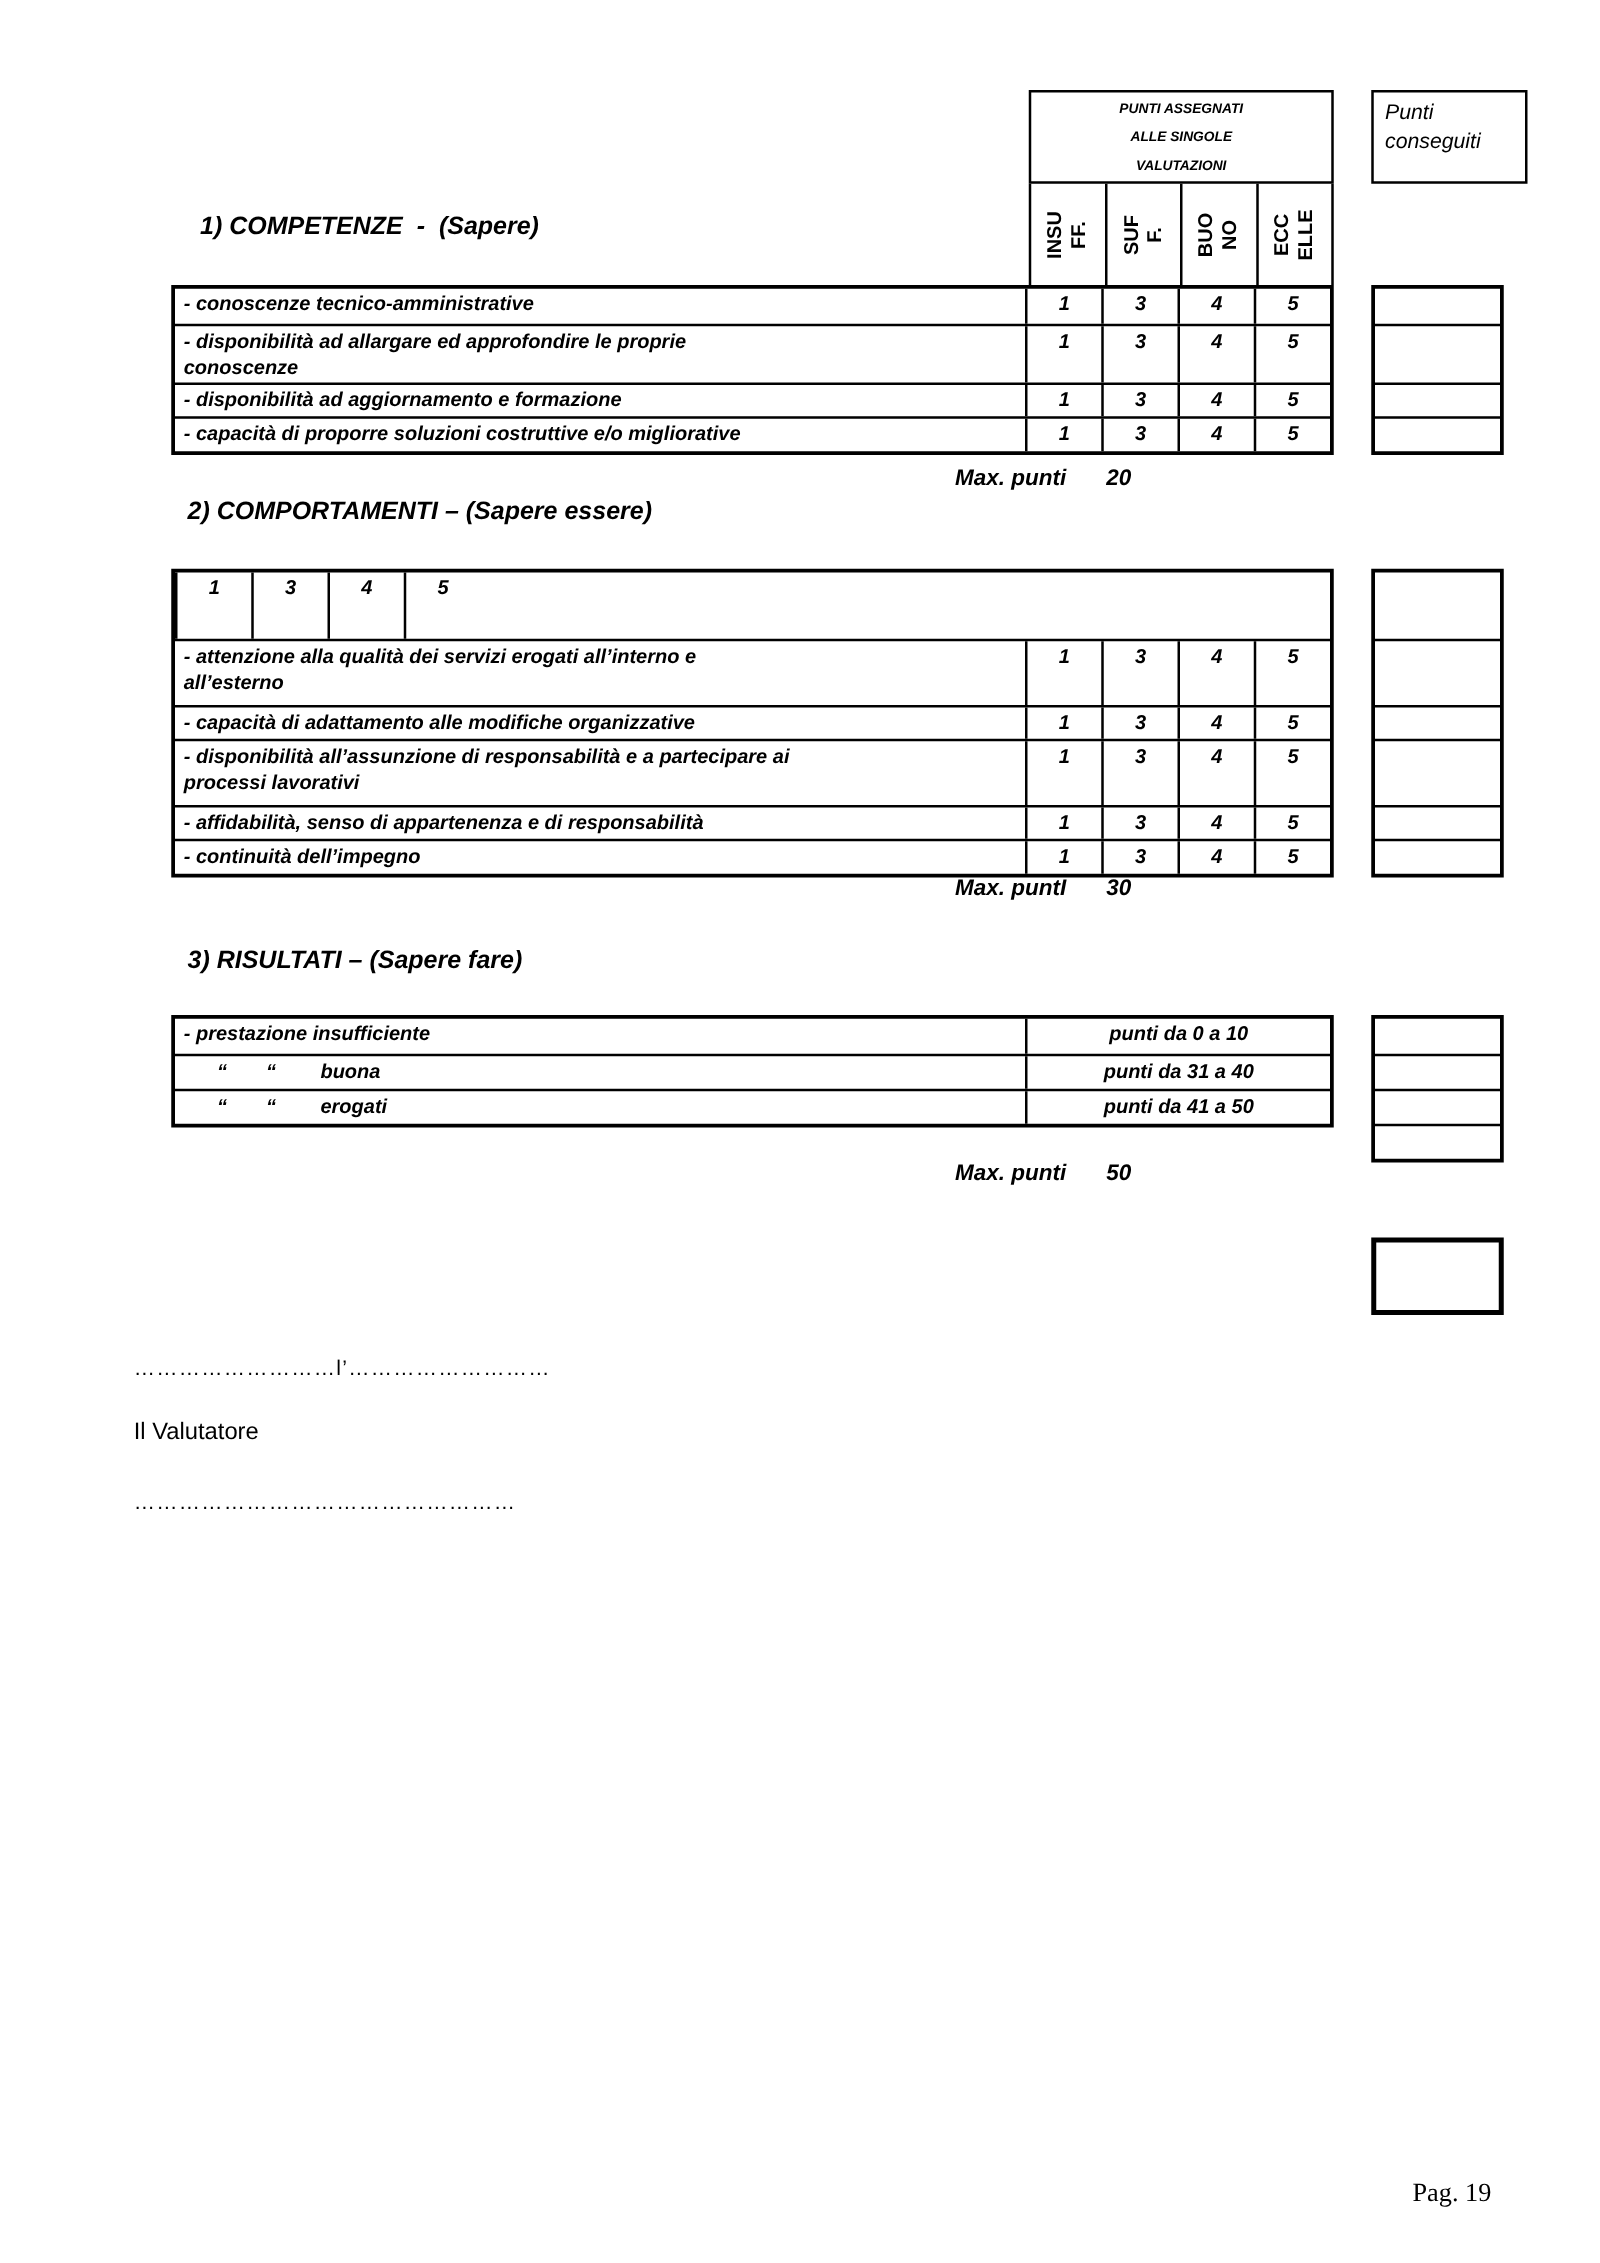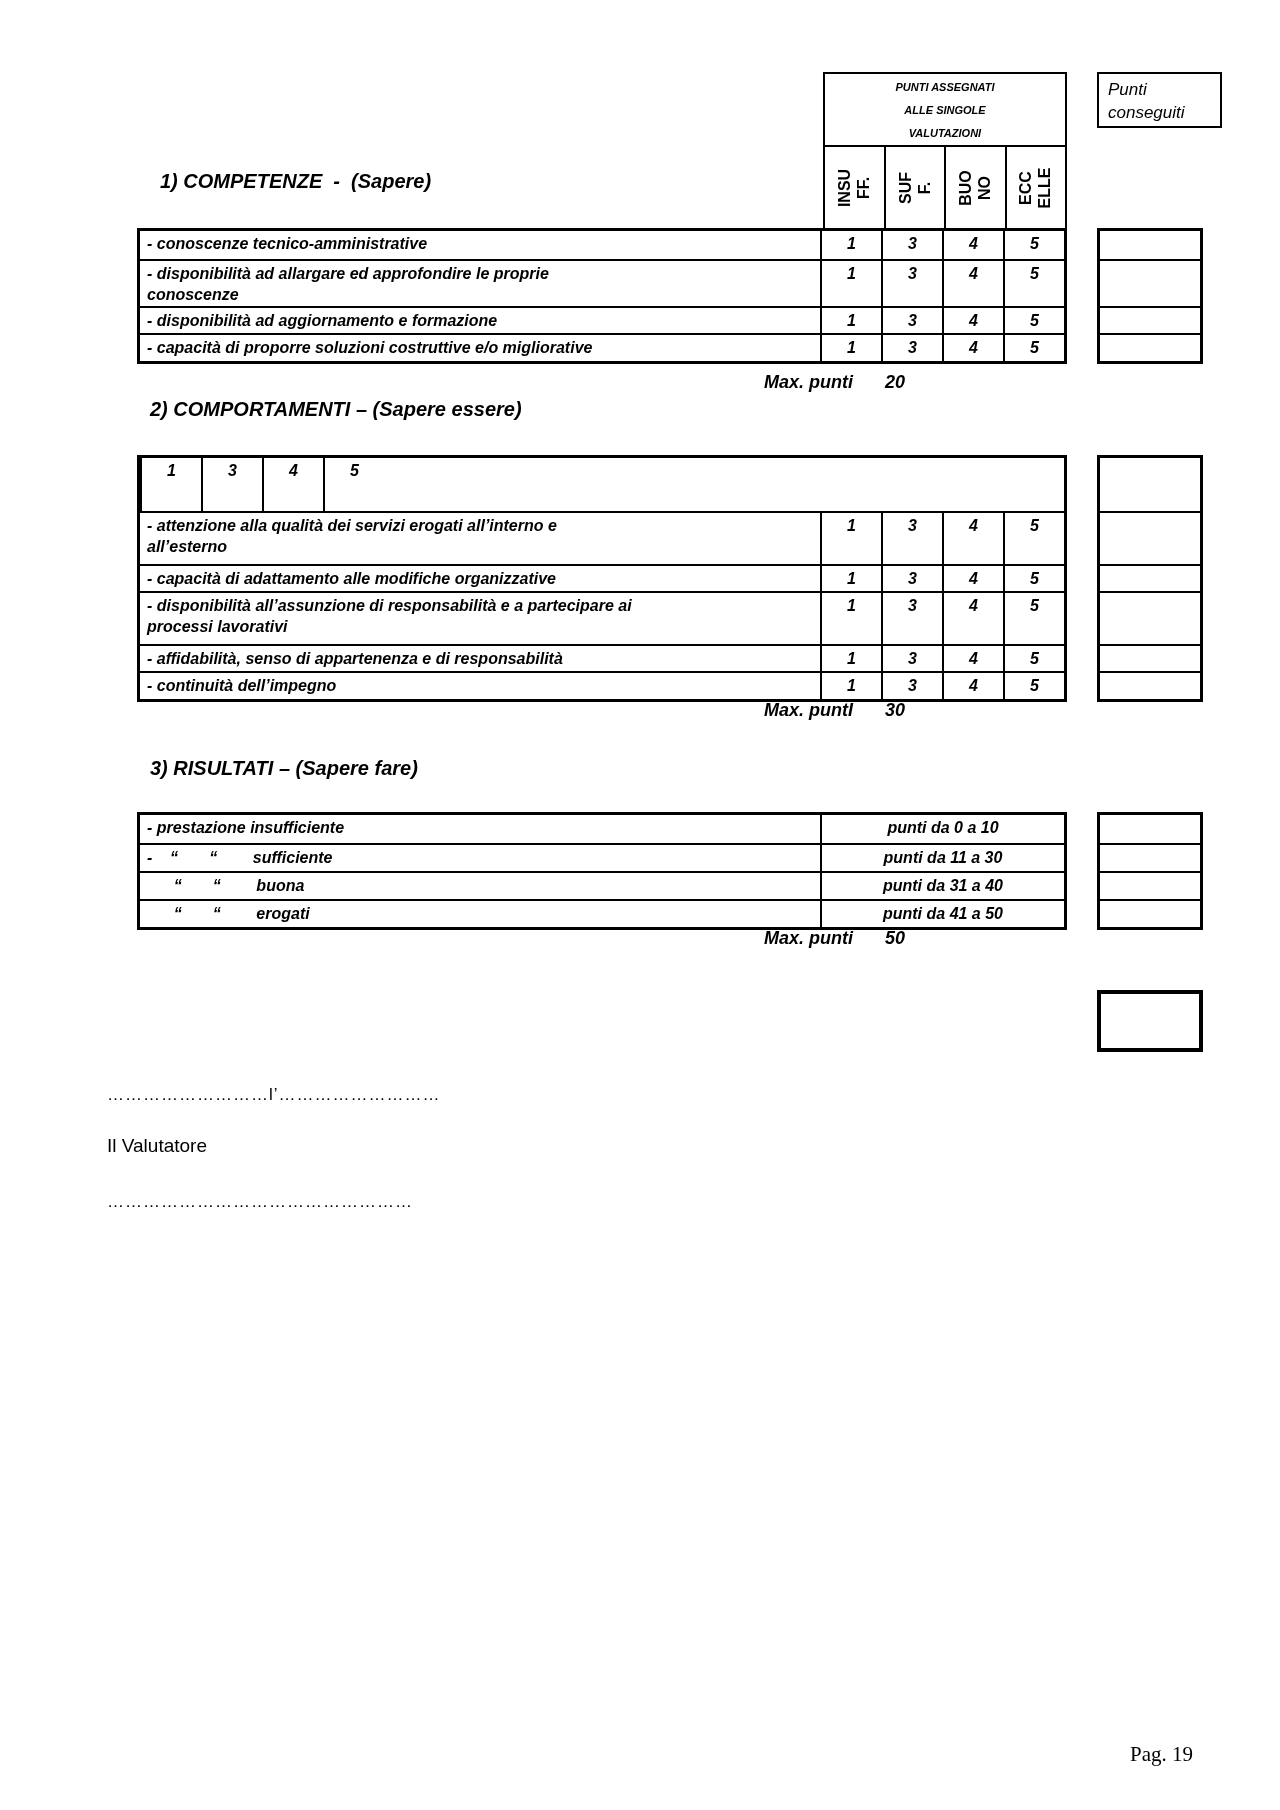--- a/index.html
+++ b/index.html
@@ -13,21 +13,21 @@
     overflow:hidden;
   }
   
   .assigned-box {
     position:absolute; left:823px; top:72px; width:244px; height:75px;
     border:2px solid #000; text-align:center;
     font-weight:bold; font-style:italic; font-size:11px; line-height:23px;
     padding-top:2px;
   }
   .achieved-box {
-    position:absolute; left:1097px; top:72px; width:125px; height:56px;
+    position:absolute; left:1097px; top:72px; width:125px; height:75px;
     border:2px solid #000;
     font-style:italic; font-size:17px; line-height:23px;
     padding:4px 0 0 9px;
   }
   
   .rate-head {
     position:absolute; left:823px; top:147px; width:244px; height:81px;
     border:2px solid #000; border-top:0; border-bottom:0;
     display:flex;
   }
@@ -260,24 +260,20 @@
   </div>
 
   <div class="sec-title" style="left:150px; top:757px">3) RISULTATI – (Sapere fare)</div>
 
   <div class="dtable" style="top:812px">
     <div class="row" style="height:28px">
       <div class="desc s3d">- prestazione insufficiente</div>
       <div class="range">punti da 0 a 10</div>
     </div>
     <div class="row" style="height:28px">
-      <div class="desc s3d">-    “       “        sufficiente</div>
-      <div class="range">punti da 11 a 30</div>
-    </div>
-    <div class="row" style="height:28px">
       <div class="desc s3d">      “       “        buona</div>
       <div class="range">punti da 31 a 40</div>
     </div>
     <div class="row" style="height:28px">
       <div class="desc s3d">      “       “        erogati</div>
       <div class="range">punti da 41 a 50</div>
     </div>
   </div>
 
   <div class="boxcol" style="top:812px">

